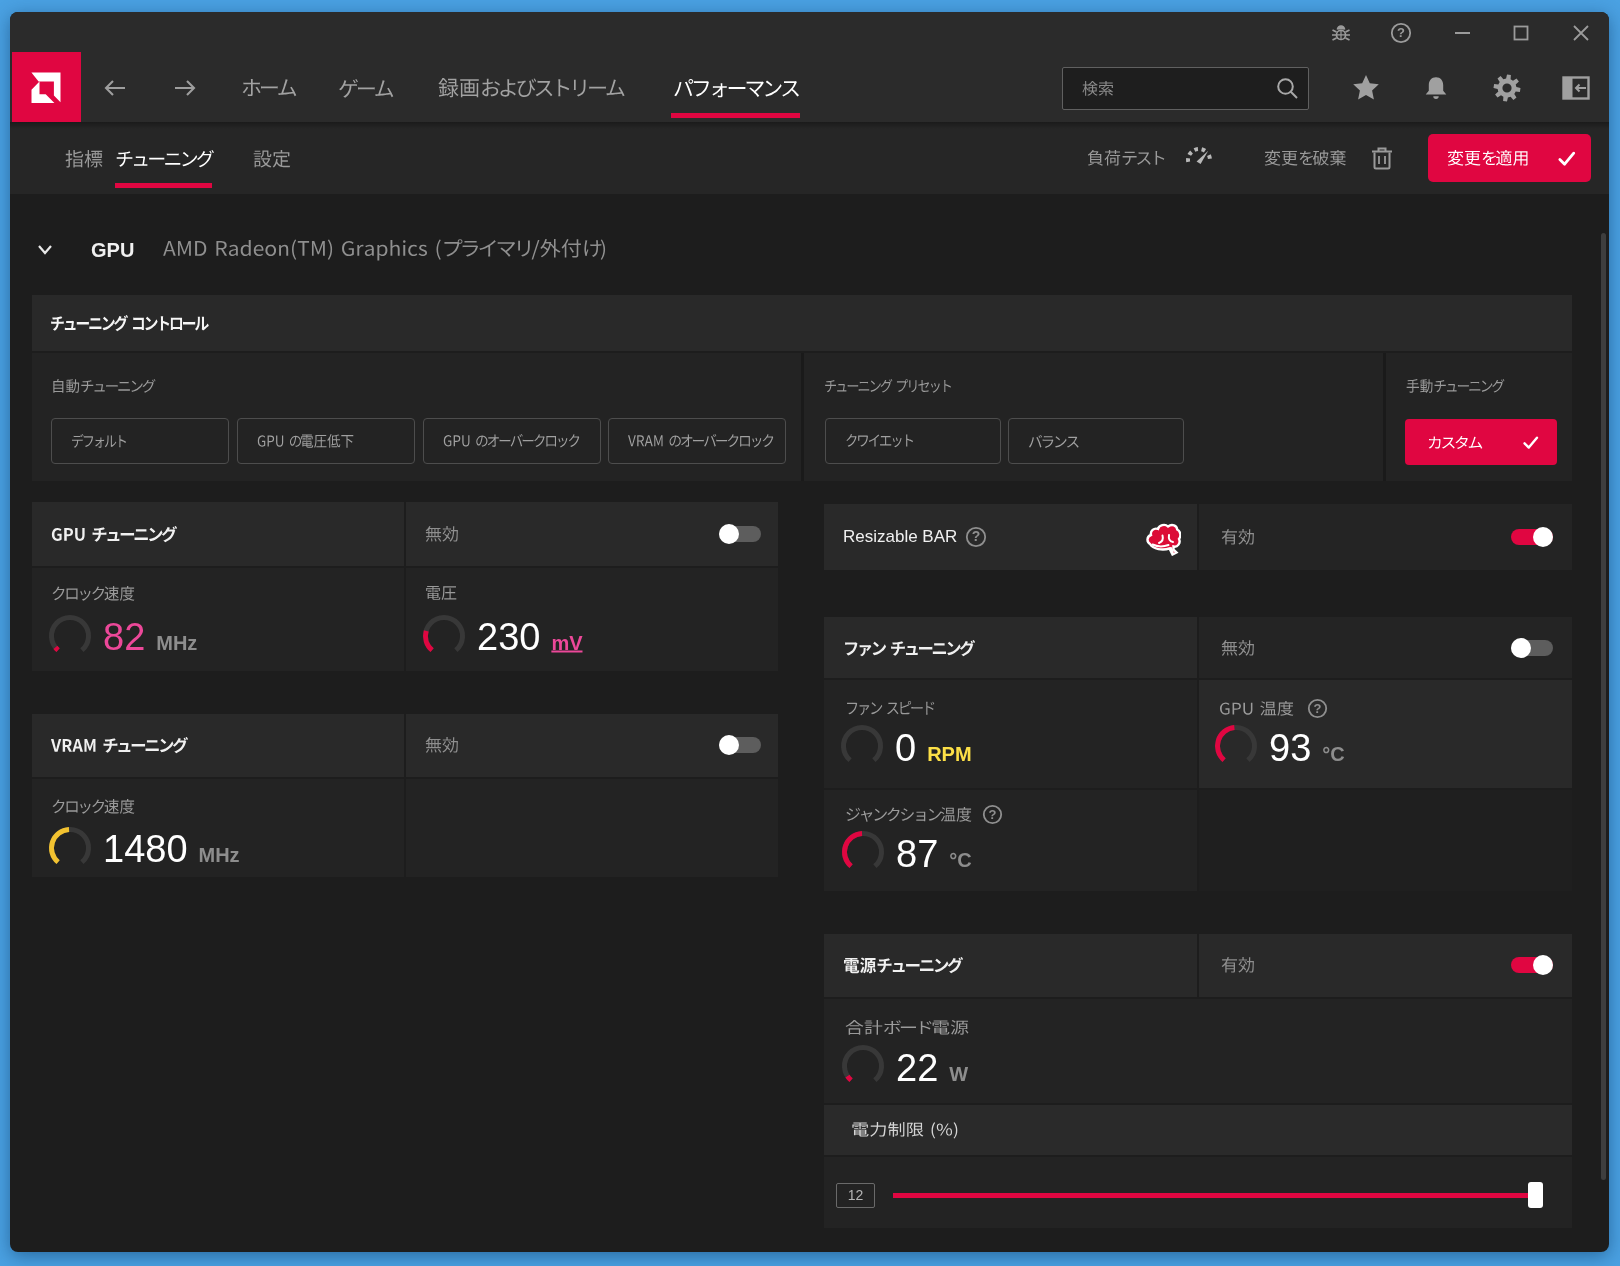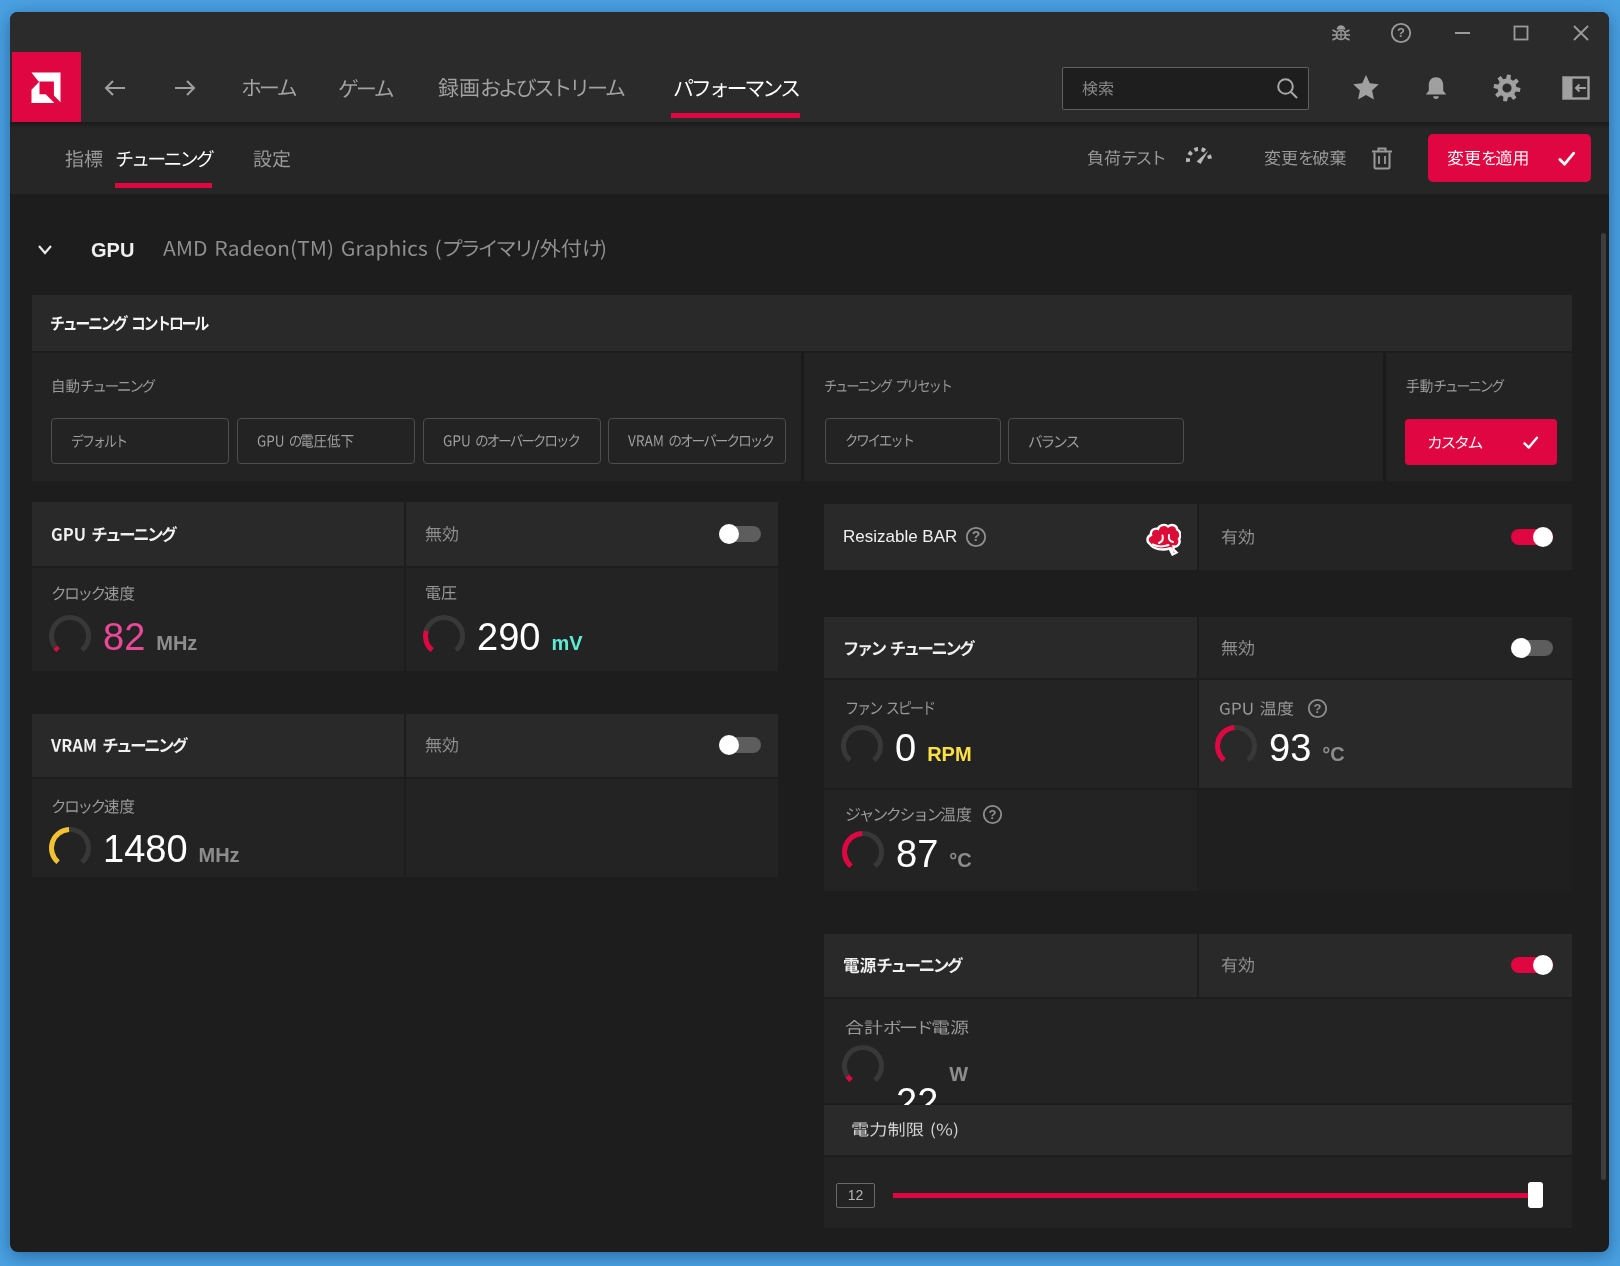--- a/index.html
+++ b/index.html
@@ -187,22 +187,22 @@
     </svg>
 <div style="position:absolute;left:93px;top:625px;transform:translateY(-50%);font:400 38px 'Liberation Sans', sans-serif;color:#ec4899;white-space:nowrap;letter-spacing:normal;">82</div>
 <div style="position:absolute;left:146.256px;top:631px;transform:translateY(-50%);font:700 20px 'Liberation Sans', sans-serif;color:#8d8d8d;white-space:nowrap;letter-spacing:normal;">MHz</div>
 <svg style="position:absolute;left:415.0px;top:574.0px;overflow:visible" width="34" height="14.0">
       <path transform="scale(1.0000,1) translate(0,12.76)" d="M3.2 -3.8H12.8V-3.0H3.2ZM3.2 -5.7H13.5V-1.0H3.2V-1.8H12.3V-4.9H3.2ZM7.3 -5.3H8.5V-0.5Q8.5 -0.1 8.7 0.1Q8.9 0.2 9.7 0.2Q9.8 0.2 10.2 0.2Q10.5 0.2 11.0 0.2Q11.4 0.2 11.9 0.2Q12.3 0.2 12.7 0.2Q13.1 0.2 13.3 0.2Q13.7 0.2 13.9 0.0Q14.1 -0.1 14.2 -0.5Q14.3 -0.9 14.4 -1.7Q14.5 -1.6 14.8 -1.5Q15.1 -1.4 15.4 -1.3Q15.3 -0.3 15.1 0.2Q14.9 0.7 14.5 0.9Q14.1 1.1 13.3 1.1Q13.2 1.1 12.8 1.1Q12.5 1.1 12.0 1.1Q11.5 1.1 11.0 1.1Q10.5 1.1 10.1 1.1Q9.7 1.1 9.6 1.1Q8.7 1.1 8.2 1.0Q7.7 0.9 7.5 0.5Q7.3 0.2 7.3 -0.5ZM2.6 -5.7H3.8V-0.1H2.6ZM2.1 -12.8H13.8V-11.8H2.1ZM3.1 -9.1H6.5V-8.3H3.1ZM2.8 -7.5H6.5V-6.7H2.8ZM9.4 -7.5H13.2V-6.7H9.4ZM9.4 -9.1H12.8V-8.3H9.4ZM7.4 -12.4H8.5V-6.3H7.4ZM1.2 -10.8H14.8V-7.7H13.7V-10.0H2.3V-7.7H1.2Z M18.9 -12.4H31.0V-11.2H18.9ZM20.2 -6.8H30.2V-5.6H20.2ZM19.2 -0.4H31.3V0.7H19.2ZM18.2 -12.4H19.4V-7.7Q19.4 -6.8 19.3 -5.6Q19.3 -4.4 19.1 -3.2Q18.9 -2.0 18.5 -0.9Q18.2 0.3 17.6 1.3Q17.5 1.1 17.3 1.0Q17.1 0.9 16.9 0.8Q16.7 0.7 16.6 0.6Q17.1 -0.3 17.4 -1.4Q17.8 -2.4 17.9 -3.5Q18.1 -4.7 18.1 -5.7Q18.2 -6.8 18.2 -7.7ZM24.5 -10.4H25.7V0.2H24.5Z" fill="#9a9a9a"></path>
     </svg>
 <svg style="position:absolute;left:406px;top:596px;overflow:visible" width="56" height="56">
       <path d="M 16.11 42.17 A 18.5 18.5 0 1 1 39.89 42.17" stroke="#383838" stroke-width="5" fill="none"></path>
       <path d="M 16.11 42.17 A 18.5 18.5 0 0 1 10.22 22.90" stroke="#e00641" stroke-width="5" fill="none"></path>
     </svg>
-<div style="position:absolute;left:467px;top:625px;transform:translateY(-50%);font:400 38px 'Liberation Sans', sans-serif;color:#ffffff;white-space:nowrap;letter-spacing:normal;">290</div>
-<div style="position:absolute;left:541.384px;top:631px;transform:translateY(-50%);font:700 20px 'Liberation Sans', sans-serif;color:#5eead4;white-space:nowrap;letter-spacing:normal;">mV</div>
+<div style="position:absolute;left:467px;top:625px;transform:translateY(-50%);font:400 38px 'Liberation Sans', sans-serif;color:#ffffff;white-space:nowrap;letter-spacing:normal;">230</div>
+<div style="position:absolute;left:541.384px;top:631px;transform:translateY(-50%);font:700 20px 'Liberation Sans', sans-serif;color:#ec4899;white-space:nowrap;letter-spacing:normal;text-decoration:underline;">mV</div>
 <div style="position:absolute;left:22px;top:702px;width:372px;height:63px;background:#292929;"></div>
 <div style="position:absolute;left:396px;top:702px;width:372px;height:63px;background:#292929;"></div>
 <div style="position:absolute;left:22px;top:767px;width:372px;height:98px;background:#232323;"></div>
 <div style="position:absolute;left:396px;top:767px;width:372px;height:98px;background:#232323;"></div>
 <svg style="position:absolute;left:41.0px;top:724.9px;overflow:visible" width="139" height="16.2">
       <path transform="scale(0.9667,1) translate(0,14.69)" d="M3.8 0.0 -0.1 -12.6H2.6L4.2 -6.5Q4.5 -5.4 4.7 -4.4Q5.0 -3.5 5.3 -2.4H5.4Q5.7 -3.5 5.9 -4.4Q6.1 -5.4 6.4 -6.5L8.1 -12.6H10.6L6.8 0.0Z M12.1 0.0V-12.6H16.4Q17.8 -12.6 18.8 -12.2Q19.9 -11.9 20.5 -11.1Q21.2 -10.2 21.2 -8.8Q21.2 -7.4 20.5 -6.5Q19.9 -5.6 18.8 -5.2Q17.8 -4.8 16.4 -4.8H14.6V0.0ZM14.6 -6.7H16.2Q17.4 -6.7 18.1 -7.3Q18.7 -7.8 18.7 -8.8Q18.7 -9.8 18.1 -10.2Q17.4 -10.6 16.2 -10.6H14.6ZM18.9 0.0 16.0 -5.4 17.7 -7.0 21.7 0.0Z M22.1 0.0 26.1 -12.6H29.0L33.1 0.0H30.4L28.6 -6.6Q28.4 -7.5 28.1 -8.6Q27.8 -9.7 27.5 -10.7H27.5Q27.2 -9.7 27.0 -8.6Q26.7 -7.5 26.4 -6.6L24.6 0.0ZM24.6 -3.2V-5.2H30.5V-3.2Z M34.6 0.0V-12.6H37.3L39.5 -6.7Q39.7 -6.1 39.9 -5.5Q40.1 -4.9 40.3 -4.3H40.3Q40.5 -4.9 40.7 -5.5Q40.9 -6.1 41.1 -6.7L43.2 -12.6H46.0V0.0H43.7V-5.3Q43.7 -5.9 43.7 -6.6Q43.8 -7.3 43.9 -8.1Q43.9 -8.8 44.0 -9.4H43.9L42.9 -6.4L41.0 -1.1H39.5L37.6 -6.4L36.6 -9.4H36.5Q36.6 -8.8 36.6 -8.1Q36.7 -7.3 36.8 -6.6Q36.8 -5.9 36.8 -5.3V0.0Z M55.6 -12.2Q56.2 -12.2 57.2 -12.2Q58.2 -12.2 59.3 -12.3Q60.4 -12.3 61.4 -12.5Q62.0 -12.6 62.6 -12.7Q63.2 -12.8 63.8 -12.9Q64.4 -13.1 64.8 -13.2Q65.3 -13.4 65.6 -13.5L67.0 -11.6Q66.6 -11.5 66.3 -11.4Q65.9 -11.4 65.7 -11.3Q65.2 -11.2 64.6 -11.0Q64.0 -10.9 63.3 -10.8Q62.7 -10.7 62.0 -10.6Q61.1 -10.5 60.0 -10.4Q58.9 -10.3 57.8 -10.3Q56.8 -10.3 56.1 -10.2ZM56.3 -0.5Q57.8 -1.2 58.7 -2.2Q59.7 -3.1 60.2 -4.4Q60.6 -5.7 60.6 -7.3Q60.6 -7.3 60.6 -7.7Q60.6 -8.1 60.6 -8.8Q60.6 -9.6 60.6 -10.8L62.9 -11.1Q62.9 -10.6 62.9 -10.1Q62.9 -9.6 62.9 -9.1Q62.9 -8.6 62.9 -8.2Q62.9 -7.8 62.9 -7.6Q62.9 -7.3 62.9 -7.3Q62.9 -5.6 62.4 -4.1Q62.0 -2.6 61.1 -1.3Q60.1 -0.0 58.5 1.0ZM54.3 -8.1Q54.6 -8.1 55.0 -8.1Q55.4 -8.0 55.9 -8.0Q56.1 -8.0 56.7 -8.0Q57.4 -8.0 58.4 -8.0Q59.3 -8.0 60.4 -8.0Q61.5 -8.0 62.6 -8.0Q63.7 -8.0 64.6 -8.0Q65.6 -8.0 66.2 -8.0Q66.9 -8.0 67.2 -8.0Q67.3 -8.0 67.6 -8.1Q67.9 -8.1 68.2 -8.1Q68.5 -8.1 68.7 -8.1V-5.9Q68.4 -6.0 68.0 -6.0Q67.6 -6.0 67.2 -6.0Q67.0 -6.0 66.3 -6.0Q65.6 -6.0 64.7 -6.0Q63.7 -6.0 62.6 -6.0Q61.5 -6.0 60.4 -6.0Q59.3 -6.0 58.4 -6.0Q57.4 -6.0 56.7 -6.0Q56.1 -6.0 55.9 -6.0Q55.5 -6.0 55.0 -6.0Q54.6 -6.0 54.3 -5.9Z M80.3 -8.1Q80.2 -7.9 80.2 -7.7Q80.2 -7.5 80.1 -7.4Q80.1 -7.0 80.0 -6.4Q79.9 -5.8 79.8 -5.0Q79.7 -4.3 79.6 -3.5Q79.4 -2.7 79.3 -2.1Q79.3 -1.5 79.2 -1.1H76.9Q76.9 -1.5 77.0 -2.0Q77.1 -2.6 77.2 -3.2Q77.3 -3.9 77.4 -4.5Q77.5 -5.2 77.6 -5.8Q77.6 -6.3 77.7 -6.7Q77.4 -6.7 76.9 -6.7Q76.4 -6.7 75.8 -6.7Q75.2 -6.7 74.7 -6.7Q74.1 -6.7 73.6 -6.7Q73.2 -6.7 73.1 -6.7Q72.7 -6.7 72.2 -6.6Q71.7 -6.6 71.4 -6.6V-8.8Q71.6 -8.8 71.9 -8.8Q72.2 -8.7 72.5 -8.7Q72.8 -8.7 73.0 -8.7Q73.3 -8.7 73.7 -8.7Q74.2 -8.7 74.7 -8.7Q75.2 -8.7 75.8 -8.7Q76.3 -8.7 76.7 -8.7Q77.2 -8.7 77.4 -8.7Q77.6 -8.7 77.8 -8.7Q78.1 -8.8 78.3 -8.8Q78.6 -8.8 78.7 -8.9ZM69.8 -1.9Q70.1 -1.9 70.6 -1.9Q71.0 -1.8 71.5 -1.8Q71.7 -1.8 72.4 -1.8Q73.1 -1.8 74.1 -1.8Q75.0 -1.8 76.0 -1.8Q77.0 -1.8 78.0 -1.8Q78.9 -1.8 79.5 -1.8Q80.2 -1.8 80.4 -1.8Q80.7 -1.8 81.2 -1.9Q81.7 -1.9 82.1 -1.9V0.3Q81.9 0.3 81.6 0.2Q81.3 0.2 81.0 0.2Q80.7 0.2 80.4 0.2Q80.2 0.2 79.5 0.2Q78.9 0.2 77.9 0.2Q77.0 0.2 76.0 0.2Q74.9 0.2 74.0 0.2Q73.0 0.2 72.4 0.2Q71.7 0.2 71.5 0.2Q71.0 0.2 70.7 0.2Q70.3 0.2 69.8 0.3Z M83.4 -7.9Q83.7 -7.9 84.2 -7.8Q84.7 -7.8 85.2 -7.8Q85.7 -7.8 86.1 -7.8Q86.6 -7.8 87.2 -7.8Q87.8 -7.8 88.6 -7.8Q89.3 -7.8 90.1 -7.8Q90.9 -7.8 91.7 -7.8Q92.5 -7.8 93.2 -7.8Q93.9 -7.8 94.4 -7.8Q95.0 -7.8 95.3 -7.8Q95.9 -7.8 96.4 -7.8Q96.9 -7.9 97.3 -7.9V-5.2Q97.0 -5.2 96.4 -5.3Q95.8 -5.3 95.3 -5.3Q95.0 -5.3 94.4 -5.3Q93.8 -5.3 93.1 -5.3Q92.5 -5.3 91.7 -5.3Q90.9 -5.3 90.1 -5.3Q89.3 -5.3 88.6 -5.3Q87.8 -5.3 87.2 -5.3Q86.6 -5.3 86.1 -5.3Q85.4 -5.3 84.7 -5.3Q83.9 -5.2 83.4 -5.2Z M99.2 -11.5Q99.7 -11.5 100.2 -11.5Q100.8 -11.4 101.2 -11.4Q101.5 -11.4 102.1 -11.4Q102.7 -11.4 103.4 -11.4Q104.2 -11.4 104.9 -11.4Q105.6 -11.4 106.3 -11.4Q107.0 -11.4 107.5 -11.4Q108.0 -11.4 108.2 -11.4Q108.7 -11.4 109.2 -11.5Q109.7 -11.5 110.1 -11.5V-9.1Q109.7 -9.1 109.2 -9.1Q108.7 -9.1 108.2 -9.1Q108.0 -9.1 107.5 -9.1Q106.9 -9.1 106.2 -9.1Q105.5 -9.1 104.7 -9.1Q104.0 -9.1 103.2 -9.1Q102.5 -9.1 102.0 -9.1Q101.4 -9.1 101.2 -9.1Q100.7 -9.1 100.2 -9.1Q99.6 -9.1 99.2 -9.1ZM97.8 -3.2Q98.3 -3.2 98.8 -3.2Q99.4 -3.1 99.9 -3.1Q100.1 -3.1 100.7 -3.1Q101.3 -3.1 102.1 -3.1Q102.9 -3.1 103.9 -3.1Q104.8 -3.1 105.7 -3.1Q106.6 -3.1 107.4 -3.1Q108.3 -3.1 108.8 -3.1Q109.4 -3.1 109.7 -3.1Q110.1 -3.1 110.6 -3.2Q111.1 -3.2 111.5 -3.2V-0.6Q111.1 -0.7 110.5 -0.7Q110.0 -0.7 109.7 -0.7Q109.4 -0.7 108.8 -0.7Q108.3 -0.7 107.4 -0.7Q106.6 -0.7 105.7 -0.7Q104.8 -0.7 103.9 -0.7Q102.9 -0.7 102.1 -0.7Q101.3 -0.7 100.7 -0.7Q100.1 -0.7 99.9 -0.7Q99.4 -0.7 98.8 -0.7Q98.2 -0.7 97.8 -0.6Z M114.9 -12.9Q115.3 -12.6 115.9 -12.2Q116.5 -11.7 117.1 -11.2Q117.8 -10.7 118.3 -10.2Q118.9 -9.7 119.2 -9.3L117.5 -7.6Q117.2 -7.9 116.7 -8.4Q116.1 -8.9 115.5 -9.4Q114.9 -10.0 114.3 -10.4Q113.7 -10.9 113.3 -11.2ZM112.7 -1.6Q114.1 -1.8 115.2 -2.1Q116.4 -2.5 117.4 -2.9Q118.4 -3.3 119.2 -3.8Q120.7 -4.7 121.9 -5.8Q123.1 -6.9 124.0 -8.1Q124.9 -9.3 125.4 -10.4L126.7 -8.0Q126.1 -6.9 125.2 -5.8Q124.2 -4.6 123.0 -3.6Q121.8 -2.6 120.5 -1.7Q119.6 -1.2 118.6 -0.8Q117.6 -0.3 116.5 0.1Q115.4 0.4 114.2 0.6Z M138.4 -13.9Q138.7 -13.6 138.9 -13.2Q139.2 -12.8 139.4 -12.3Q139.6 -11.9 139.8 -11.6L138.4 -11.0Q138.2 -11.5 137.8 -12.2Q137.4 -12.9 137.1 -13.4ZM140.5 -14.7Q140.7 -14.4 140.9 -13.9Q141.2 -13.5 141.4 -13.1Q141.7 -12.7 141.8 -12.4L140.5 -11.8Q140.2 -12.3 139.8 -13.0Q139.5 -13.7 139.1 -14.1ZM140.0 -10.2Q139.8 -9.9 139.7 -9.6Q139.5 -9.3 139.4 -9.0Q139.2 -8.2 138.8 -7.3Q138.4 -6.3 137.8 -5.3Q137.2 -4.2 136.4 -3.3Q135.2 -1.8 133.6 -0.6Q132.0 0.6 129.6 1.5L127.6 -0.3Q129.3 -0.8 130.6 -1.5Q131.8 -2.1 132.8 -2.9Q133.7 -3.7 134.4 -4.5Q135.0 -5.2 135.5 -6.0Q136.0 -6.8 136.4 -7.7Q136.7 -8.5 136.8 -9.1H131.1L131.9 -11.1Q132.1 -11.1 132.6 -11.1Q133.1 -11.1 133.8 -11.1Q134.4 -11.1 135.0 -11.1Q135.7 -11.1 136.1 -11.1Q136.6 -11.1 136.8 -11.1Q137.2 -11.1 137.6 -11.1Q138.0 -11.2 138.2 -11.3ZM134.4 -12.9Q134.1 -12.4 133.8 -11.9Q133.5 -11.4 133.4 -11.1Q132.8 -10.1 132.0 -9.0Q131.1 -7.9 130.1 -6.9Q129.0 -5.9 127.8 -5.0L125.9 -6.4Q127.0 -7.1 127.8 -7.8Q128.7 -8.6 129.3 -9.3Q130.0 -10.0 130.4 -10.7Q130.9 -11.4 131.2 -11.9Q131.4 -12.2 131.6 -12.7Q131.8 -13.3 131.9 -13.7Z" fill="#f0f0f0"></path>
     </svg>
 <svg style="position:absolute;left:415.0px;top:725.1px;overflow:visible" width="36" height="15.7">
       <path transform="scale(1.0000,1) translate(0,14.29)" d="M4.3 -14.3 5.6 -13.9Q5.1 -13.0 4.5 -12.1Q3.9 -11.2 3.2 -10.4Q2.5 -9.6 1.8 -9.0Q1.6 -9.1 1.5 -9.3Q1.3 -9.4 1.1 -9.6Q0.9 -9.7 0.7 -9.8Q1.8 -10.6 2.8 -11.8Q3.7 -13.0 4.3 -14.3ZM3.8 -12.3H15.5V-11.2H3.3ZM0.9 -8.3H16.1V-7.1H0.9ZM1.2 -4.2H15.9V-3.1H1.2ZM6.3 -11.9H7.4V-3.7H6.3ZM3.3 -11.9H4.4V-3.6H3.3ZM9.4 -11.9H10.5V-3.6H9.4ZM12.5 -11.9H13.7V-3.6H12.5ZM5.9 -1.9 7.0 -2.0Q7.2 -1.3 7.3 -0.4Q7.5 0.4 7.5 1.0L6.2 1.2Q6.2 0.8 6.2 0.3Q6.1 -0.3 6.1 -0.8Q6.0 -1.4 5.9 -1.9ZM9.3 -1.9 10.5 -2.1Q10.8 -1.6 11.0 -1.1Q11.2 -0.5 11.4 0.0Q11.5 0.5 11.6 1.0L10.4 1.2Q10.2 0.6 10.0 -0.3Q9.7 -1.2 9.3 -1.9ZM12.8 -2.0 14.0 -2.4Q14.4 -1.9 14.9 -1.3Q15.3 -0.7 15.7 -0.1Q16.1 0.5 16.3 0.9L15.0 1.4Q14.8 0.9 14.5 0.3Q14.1 -0.3 13.7 -0.9Q13.2 -1.5 12.8 -2.0ZM2.9 -2.4 4.1 -2.1Q3.8 -1.1 3.2 -0.2Q2.7 0.8 2.0 1.4L0.8 0.9Q1.5 0.3 2.0 -0.6Q2.6 -1.4 2.9 -2.4Z M17.8 -11.9H26.1V-10.8H17.8ZM21.4 -14.2H22.7V-11.5H21.4ZM19.8 -10.2 21.0 -9.9Q20.6 -8.8 19.9 -7.7Q19.2 -6.7 18.5 -5.9Q18.4 -6.0 18.2 -6.2Q18.0 -6.3 17.8 -6.5Q17.6 -6.6 17.5 -6.7Q18.2 -7.4 18.8 -8.3Q19.4 -9.2 19.8 -10.2ZM23.1 -7.3 24.4 -7.0Q23.5 -4.2 22.0 -2.1Q20.5 -0.0 18.4 1.3Q18.3 1.2 18.1 1.0Q18.0 0.8 17.8 0.6Q17.6 0.4 17.5 0.3Q19.6 -0.8 21.0 -2.8Q22.4 -4.7 23.1 -7.3ZM23.1 -9.8 24.1 -10.3Q24.5 -9.8 24.9 -9.2Q25.3 -8.6 25.7 -8.1Q26.0 -7.5 26.2 -7.1L25.1 -6.5Q24.9 -6.9 24.6 -7.5Q24.3 -8.1 23.9 -8.7Q23.5 -9.3 23.1 -9.8ZM19.3 -5.7 20.0 -6.6Q21.0 -5.9 22.0 -5.0Q23.0 -4.2 23.8 -3.3Q24.7 -2.5 25.2 -1.8L24.4 -0.8Q23.9 -1.5 23.0 -2.3Q22.2 -3.2 21.2 -4.1Q20.2 -5.0 19.3 -5.7ZM25.9 -10.4H32.2V-9.1H25.9ZM31.7 -10.4H32.9Q32.9 -10.4 32.9 -10.2Q32.9 -10.1 32.9 -10.0Q32.9 -9.8 32.9 -9.7Q32.8 -7.0 32.7 -5.2Q32.7 -3.3 32.6 -2.1Q32.5 -1.0 32.4 -0.3Q32.2 0.3 32.0 0.6Q31.8 0.9 31.5 1.1Q31.2 1.2 30.8 1.2Q30.5 1.3 29.9 1.3Q29.3 1.3 28.7 1.2Q28.6 1.0 28.5 0.6Q28.5 0.3 28.3 0.0Q29.0 0.1 29.5 0.1Q30.1 0.1 30.3 0.1Q30.5 0.1 30.7 0.1Q30.8 0.0 30.9 -0.2Q31.1 -0.4 31.2 -1.0Q31.3 -1.6 31.4 -2.7Q31.5 -3.9 31.6 -5.7Q31.6 -7.5 31.7 -10.1ZM28.0 -14.1H29.3Q29.2 -12.2 29.2 -10.3Q29.2 -8.5 29.0 -6.8Q28.8 -5.1 28.4 -3.6Q28.0 -2.0 27.3 -0.8Q26.6 0.5 25.5 1.4Q25.3 1.2 25.0 0.9Q24.7 0.7 24.5 0.5Q25.6 -0.3 26.2 -1.5Q26.9 -2.7 27.3 -4.1Q27.7 -5.6 27.8 -7.2Q28.0 -8.8 28.0 -10.5Q28.0 -12.3 28.0 -14.1Z" fill="#8f8f8f"></path>
     </svg>
@@ -292,21 +292,21 @@
 <div style="position:absolute;left:1501.0px;top:945.0px;width:42px;height:16px;background:#e00641;border-radius:8px;"></div>
 <div style="position:absolute;left:1523.0px;top:943px;width:20px;height:20px;border-radius:50%;background:#fff;"></div>
 <div style="position:absolute;left:814px;top:987px;width:748px;height:104px;background:#232323;"></div>
 <svg style="position:absolute;left:835.0px;top:1007.7px;overflow:visible" width="126" height="14.7">
       <path transform="scale(1.1832,1) translate(0,13.40)" d="M4.0 -8.2H12.1V-7.1H4.0ZM3.7 -0.4H12.3V0.6H3.7ZM3.1 -5.1H12.9V1.3H11.7V-4.0H4.3V1.3H3.1ZM8.0 -12.2Q7.3 -11.3 6.3 -10.2Q5.2 -9.2 3.9 -8.2Q2.7 -7.3 1.3 -6.5Q1.2 -6.6 1.1 -6.8Q1.0 -7.0 0.8 -7.2Q0.7 -7.3 0.5 -7.5Q1.9 -8.2 3.3 -9.2Q4.6 -10.2 5.6 -11.3Q6.7 -12.4 7.3 -13.4H8.5Q9.2 -12.5 10.0 -11.7Q10.8 -10.8 11.7 -10.1Q12.7 -9.3 13.7 -8.7Q14.6 -8.1 15.6 -7.7Q15.4 -7.4 15.2 -7.1Q15.0 -6.9 14.8 -6.6Q13.8 -7.1 12.9 -7.7Q11.9 -8.4 11.0 -9.1Q10.1 -9.9 9.3 -10.7Q8.5 -11.5 8.0 -12.2Z M23.0 -8.0H31.5V-6.8H23.0ZM26.7 -13.4H27.9V1.3H26.7ZM17.4 -8.6H22.4V-7.6H17.4ZM17.5 -12.9H22.4V-11.9H17.5ZM17.4 -6.5H22.4V-5.5H17.4ZM16.6 -10.8H23.0V-9.8H16.6ZM17.9 -4.3H22.3V0.4H17.9V-0.6H21.2V-3.3H17.9ZM17.4 -4.3H18.4V1.1H17.4Z M44.0 -12.6Q44.3 -12.2 44.7 -11.6Q45.1 -11.0 45.3 -10.5L44.4 -10.1Q44.2 -10.6 43.9 -11.2Q43.5 -11.8 43.2 -12.3ZM45.9 -13.1Q46.1 -12.8 46.4 -12.4Q46.6 -12.0 46.9 -11.7Q47.1 -11.3 47.2 -11.0L46.4 -10.6Q46.1 -11.1 45.8 -11.7Q45.4 -12.3 45.1 -12.7ZM40.7 -12.3Q40.7 -12.2 40.6 -12.0Q40.6 -11.8 40.6 -11.6Q40.6 -11.4 40.6 -11.2Q40.6 -10.8 40.6 -10.2Q40.6 -9.7 40.6 -9.1Q40.6 -8.6 40.6 -8.2Q40.6 -7.9 40.6 -7.3Q40.6 -6.7 40.6 -5.9Q40.6 -5.2 40.6 -4.3Q40.6 -3.5 40.6 -2.8Q40.6 -2.0 40.6 -1.5Q40.6 -0.9 40.6 -0.6Q40.6 0.0 40.3 0.4Q39.9 0.7 39.2 0.7Q38.9 0.7 38.5 0.7Q38.0 0.7 37.6 0.6Q37.3 0.6 36.9 0.6L36.8 -0.7Q37.3 -0.6 37.8 -0.6Q38.3 -0.5 38.7 -0.5Q39.0 -0.5 39.1 -0.7Q39.3 -0.8 39.3 -1.1Q39.3 -1.3 39.3 -1.9Q39.3 -2.4 39.3 -3.2Q39.3 -3.9 39.3 -4.7Q39.3 -5.5 39.3 -6.2Q39.3 -7.0 39.3 -7.5Q39.3 -8.0 39.3 -8.2Q39.3 -8.5 39.3 -9.0Q39.3 -9.6 39.3 -10.2Q39.3 -10.8 39.3 -11.2Q39.3 -11.5 39.2 -11.8Q39.2 -12.2 39.2 -12.3ZM33.5 -9.6Q33.8 -9.6 34.1 -9.6Q34.5 -9.5 34.8 -9.5Q35.0 -9.5 35.6 -9.5Q36.2 -9.5 37.0 -9.5Q37.9 -9.5 38.8 -9.5Q39.8 -9.5 40.8 -9.5Q41.7 -9.5 42.6 -9.5Q43.4 -9.5 44.0 -9.5Q44.6 -9.5 44.8 -9.5Q45.1 -9.5 45.4 -9.6Q45.8 -9.6 46.1 -9.6V-8.3Q45.8 -8.3 45.5 -8.3Q45.1 -8.3 44.8 -8.3Q44.6 -8.3 44.0 -8.3Q43.4 -8.3 42.6 -8.3Q41.8 -8.3 40.8 -8.3Q39.8 -8.3 38.9 -8.3Q37.9 -8.3 37.1 -8.3Q36.2 -8.3 35.6 -8.3Q35.1 -8.3 34.8 -8.3Q34.5 -8.3 34.1 -8.3Q33.8 -8.3 33.5 -8.3ZM37.2 -5.9Q36.9 -5.4 36.5 -4.7Q36.1 -4.1 35.7 -3.5Q35.3 -2.9 34.8 -2.4Q34.4 -1.9 34.1 -1.5L33.0 -2.2Q33.4 -2.6 33.8 -3.1Q34.2 -3.6 34.7 -4.2Q35.1 -4.8 35.4 -5.4Q35.8 -5.9 36.0 -6.4ZM43.8 -6.4Q44.2 -6.0 44.5 -5.5Q44.9 -5.0 45.3 -4.4Q45.7 -3.8 46.0 -3.2Q46.4 -2.7 46.6 -2.2L45.4 -1.6Q45.2 -2.0 44.9 -2.6Q44.5 -3.2 44.2 -3.8Q43.8 -4.4 43.4 -4.9Q43.1 -5.4 42.7 -5.8Z M47.2 -6.9Q47.5 -6.9 47.8 -6.9Q48.2 -6.9 48.6 -6.9Q49.0 -6.8 49.5 -6.8Q49.7 -6.8 50.3 -6.8Q50.8 -6.8 51.5 -6.8Q52.2 -6.8 53.0 -6.8Q53.8 -6.8 54.7 -6.8Q55.5 -6.8 56.2 -6.8Q56.9 -6.8 57.4 -6.8Q58.0 -6.8 58.2 -6.8Q58.8 -6.8 59.3 -6.9Q59.7 -6.9 60.0 -6.9V-5.4Q59.7 -5.4 59.2 -5.4Q58.8 -5.4 58.2 -5.4Q58.0 -5.4 57.4 -5.4Q56.9 -5.4 56.2 -5.4Q55.5 -5.4 54.7 -5.4Q53.8 -5.4 53.0 -5.4Q52.2 -5.4 51.5 -5.4Q50.8 -5.4 50.3 -5.4Q49.7 -5.4 49.5 -5.4Q48.8 -5.4 48.2 -5.4Q47.6 -5.4 47.2 -5.4Z M69.7 -11.5Q69.9 -11.2 70.2 -10.8Q70.4 -10.4 70.7 -9.9Q71.0 -9.5 71.2 -9.1L70.2 -8.7Q70.0 -9.1 69.8 -9.5Q69.6 -10.0 69.3 -10.4Q69.1 -10.8 68.8 -11.1ZM71.6 -12.3Q71.8 -12.0 72.1 -11.6Q72.4 -11.2 72.7 -10.8Q72.9 -10.3 73.1 -9.9L72.2 -9.5Q72.0 -9.9 71.8 -10.3Q71.5 -10.8 71.3 -11.2Q71.0 -11.6 70.8 -11.9ZM64.1 -1.2Q64.1 -1.4 64.1 -2.1Q64.1 -2.8 64.1 -3.7Q64.1 -4.6 64.1 -5.7Q64.1 -6.7 64.1 -7.7Q64.1 -8.7 64.1 -9.4Q64.1 -10.2 64.1 -10.5Q64.1 -10.8 64.1 -11.3Q64.0 -11.8 64.0 -12.2H65.5Q65.5 -11.8 65.5 -11.3Q65.4 -10.9 65.4 -10.5Q65.4 -9.9 65.4 -9.0Q65.4 -8.1 65.4 -7.2Q65.4 -6.2 65.4 -5.2Q65.4 -4.2 65.4 -3.4Q65.4 -2.6 65.4 -2.0Q65.4 -1.4 65.4 -1.2Q65.4 -1.0 65.4 -0.6Q65.4 -0.3 65.5 0.1Q65.5 0.4 65.5 0.7H64.0Q64.0 0.3 64.1 -0.2Q64.1 -0.8 64.1 -1.2ZM65.1 -8.0Q65.9 -7.7 66.9 -7.4Q67.8 -7.1 68.8 -6.7Q69.8 -6.3 70.7 -6.0Q71.6 -5.6 72.2 -5.3L71.7 -3.9Q71.0 -4.3 70.2 -4.7Q69.3 -5.0 68.4 -5.4Q67.5 -5.8 66.6 -6.1Q65.8 -6.4 65.1 -6.6Z M76.0 -3.8H85.6V-3.0H76.0ZM76.0 -5.7H86.3V-1.0H76.0V-1.8H85.1V-4.9H76.0ZM80.1 -5.3H81.3V-0.5Q81.3 -0.1 81.5 0.1Q81.7 0.2 82.5 0.2Q82.6 0.2 83.0 0.2Q83.3 0.2 83.8 0.2Q84.2 0.2 84.7 0.2Q85.1 0.2 85.5 0.2Q85.9 0.2 86.1 0.2Q86.5 0.2 86.7 0.0Q86.9 -0.1 87.0 -0.5Q87.1 -0.9 87.2 -1.7Q87.3 -1.6 87.6 -1.5Q87.9 -1.4 88.2 -1.3Q88.1 -0.3 87.9 0.2Q87.7 0.7 87.3 0.9Q86.9 1.1 86.1 1.1Q86.0 1.1 85.6 1.1Q85.3 1.1 84.8 1.1Q84.3 1.1 83.8 1.1Q83.3 1.1 82.9 1.1Q82.5 1.1 82.4 1.1Q81.5 1.1 81.0 1.0Q80.5 0.9 80.3 0.5Q80.1 0.2 80.1 -0.5ZM75.4 -5.7H76.6V-0.1H75.4ZM74.9 -12.8H86.6V-11.8H74.9ZM75.9 -9.1H79.3V-8.3H75.9ZM75.6 -7.5H79.3V-6.7H75.6ZM82.2 -7.5H86.0V-6.7H82.2ZM82.2 -9.1H85.6V-8.3H82.2ZM80.2 -12.4H81.3V-6.3H80.2ZM74.0 -10.8H87.6V-7.7H86.5V-10.0H75.1V-7.7H74.0Z M94.6 -12.7H104.0V-11.6H94.6ZM94.2 -12.7H95.4V-8.3Q95.4 -7.2 95.3 -6.0Q95.2 -4.8 95.0 -3.5Q94.8 -2.2 94.4 -1.0Q93.9 0.2 93.2 1.2Q93.1 1.1 92.9 1.0Q92.7 0.9 92.6 0.8Q92.4 0.6 92.2 0.6Q92.9 -0.4 93.3 -1.5Q93.7 -2.6 93.9 -3.8Q94.1 -5.0 94.2 -6.1Q94.2 -7.3 94.2 -8.3ZM97.4 -6.6V-5.2H102.3V-6.6ZM97.4 -8.9V-7.5H102.3V-8.9ZM96.3 -9.8H103.4V-4.3H96.3ZM96.9 -3.4 98.0 -3.1Q97.6 -2.2 97.0 -1.2Q96.5 -0.3 95.9 0.4Q95.8 0.3 95.6 0.2Q95.4 0.0 95.2 -0.1Q95.1 -0.2 94.9 -0.3Q95.5 -0.9 96.0 -1.7Q96.6 -2.5 96.9 -3.4ZM101.4 -3.1 102.4 -3.5Q102.8 -3.0 103.2 -2.5Q103.6 -1.9 103.9 -1.3Q104.2 -0.8 104.3 -0.3L103.2 0.2Q103.1 -0.3 102.8 -0.8Q102.5 -1.4 102.1 -2.0Q101.8 -2.6 101.4 -3.1ZM99.3 -11.8 100.6 -11.5Q100.4 -10.9 100.2 -10.3Q100.0 -9.6 99.8 -9.2L98.8 -9.4Q98.9 -9.9 99.1 -10.6Q99.2 -11.3 99.3 -11.8ZM99.2 -4.6H100.3V0.0Q100.3 0.5 100.2 0.7Q100.1 1.0 99.8 1.1Q99.5 1.2 98.9 1.3Q98.4 1.3 97.6 1.3Q97.6 1.0 97.5 0.8Q97.4 0.5 97.3 0.2Q97.8 0.2 98.3 0.2Q98.8 0.2 98.9 0.2Q99.2 0.2 99.2 0.0ZM90.2 -12.4 90.9 -13.3Q91.4 -13.1 91.9 -12.8Q92.4 -12.5 92.8 -12.2Q93.3 -11.8 93.6 -11.6L92.8 -10.6Q92.6 -10.9 92.1 -11.2Q91.7 -11.5 91.2 -11.9Q90.7 -12.2 90.2 -12.4ZM89.4 -8.1 90.1 -9.0Q90.6 -8.8 91.1 -8.5Q91.6 -8.2 92.1 -7.9Q92.5 -7.6 92.8 -7.4L92.1 -6.4Q91.8 -6.7 91.4 -7.0Q90.9 -7.3 90.4 -7.6Q89.9 -7.9 89.4 -8.1ZM89.7 0.4Q90.1 -0.3 90.5 -1.1Q91.0 -2.0 91.4 -2.9Q91.8 -3.9 92.2 -4.8L93.1 -4.1Q92.8 -3.3 92.4 -2.4Q92.0 -1.5 91.6 -0.6Q91.2 0.3 90.8 1.1Z" fill="#9a9a9a"></path>
     </svg>
 <svg style="position:absolute;left:825px;top:1026px;overflow:visible" width="56" height="56">
       <path d="M 16.11 42.17 A 18.5 18.5 0 1 1 39.89 42.17" stroke="#383838" stroke-width="5" fill="none"></path>
       <path d="M 16.11 42.17 A 18.5 18.5 0 0 1 12.48 38.08" stroke="#e00641" stroke-width="5" fill="none"></path>
     </svg>
-<div style="position:absolute;left:886px;top:1056px;transform:translateY(-50%);font:400 38px 'Liberation Sans', sans-serif;color:#ffffff;white-space:nowrap;letter-spacing:normal;margin-top:34px;">22</div>
+<div style="position:absolute;left:886px;top:1056px;transform:translateY(-50%);font:400 38px 'Liberation Sans', sans-serif;color:#ffffff;white-space:nowrap;letter-spacing:normal;">22</div>
 <div style="position:absolute;left:939.256px;top:1062px;transform:translateY(-50%);font:700 20px 'Liberation Sans', sans-serif;color:#8d8d8d;white-space:nowrap;letter-spacing:normal;">W</div>
 <div style="position:absolute;left:814px;top:1093px;width:748px;height:50px;background:#2a2a2a;"></div>
 <svg style="position:absolute;left:841.0px;top:1109.7px;overflow:visible" width="110" height="16.6">
       <path transform="scale(1.1408,1) translate(0,13.41)" d="M3.2 -3.8H12.8V-3.0H3.2ZM3.2 -5.7H13.5V-1.0H3.2V-1.8H12.3V-4.9H3.2ZM7.3 -5.3H8.5V-0.5Q8.5 -0.1 8.7 0.1Q8.9 0.2 9.7 0.2Q9.8 0.2 10.2 0.2Q10.5 0.2 11.0 0.2Q11.4 0.2 11.9 0.2Q12.3 0.2 12.7 0.2Q13.1 0.2 13.3 0.2Q13.7 0.2 13.9 0.0Q14.1 -0.1 14.2 -0.5Q14.3 -0.9 14.4 -1.7Q14.5 -1.6 14.8 -1.5Q15.1 -1.4 15.4 -1.3Q15.3 -0.3 15.1 0.2Q14.9 0.7 14.5 0.9Q14.1 1.1 13.3 1.1Q13.2 1.1 12.8 1.1Q12.5 1.1 12.0 1.1Q11.5 1.1 11.0 1.1Q10.5 1.1 10.1 1.1Q9.7 1.1 9.6 1.1Q8.7 1.1 8.2 1.0Q7.7 0.9 7.5 0.5Q7.3 0.2 7.3 -0.5ZM2.6 -5.7H3.8V-0.1H2.6ZM2.1 -12.8H13.8V-11.8H2.1ZM3.1 -9.1H6.5V-8.3H3.1ZM2.8 -7.5H6.5V-6.7H2.8ZM9.4 -7.5H13.2V-6.7H9.4ZM9.4 -9.1H12.8V-8.3H9.4ZM7.4 -12.4H8.5V-6.3H7.4ZM1.2 -10.8H14.8V-7.7H13.7V-10.0H2.3V-7.7H1.2Z M17.3 -9.9H29.7V-8.7H17.3ZM29.3 -9.9H30.5Q30.5 -9.9 30.5 -9.8Q30.5 -9.7 30.5 -9.5Q30.5 -9.4 30.5 -9.3Q30.3 -6.8 30.2 -5.1Q30.1 -3.3 29.9 -2.2Q29.8 -1.1 29.6 -0.4Q29.4 0.2 29.1 0.5Q28.8 0.9 28.5 1.0Q28.2 1.1 27.7 1.1Q27.3 1.2 26.6 1.2Q25.9 1.2 25.1 1.1Q25.1 0.9 25.0 0.5Q24.9 0.1 24.7 -0.1Q25.5 -0.0 26.2 -0.0Q26.9 -0.0 27.2 -0.0Q27.5 -0.0 27.7 -0.1Q27.8 -0.1 28.0 -0.2Q28.2 -0.5 28.4 -1.1Q28.6 -1.7 28.7 -2.8Q28.9 -3.9 29.0 -5.6Q29.2 -7.3 29.3 -9.7ZM22.6 -13.4H23.8V-10.6Q23.8 -9.5 23.7 -8.3Q23.6 -7.1 23.3 -5.8Q23.0 -4.5 22.3 -3.3Q21.7 -2.0 20.6 -0.8Q19.5 0.3 17.8 1.3Q17.7 1.2 17.5 1.0Q17.4 0.8 17.2 0.7Q17.0 0.5 16.9 0.4Q18.4 -0.6 19.5 -1.6Q20.5 -2.7 21.2 -3.9Q21.8 -5.1 22.1 -6.2Q22.4 -7.4 22.5 -8.5Q22.6 -9.6 22.6 -10.6Z M42.8 -12.0H43.9V-3.1H42.8ZM45.7 -13.3H46.8V-0.4Q46.8 0.2 46.7 0.5Q46.5 0.8 46.2 1.0Q45.8 1.1 45.1 1.2Q44.5 1.2 43.6 1.2Q43.6 1.0 43.4 0.6Q43.3 0.2 43.2 -0.0Q43.9 -0.0 44.5 -0.0Q45.1 -0.0 45.3 -0.0Q45.5 -0.0 45.6 -0.1Q45.7 -0.2 45.7 -0.4ZM36.6 -13.4H37.8V1.3H36.6ZM40.0 -5.6H41.1V-1.2Q41.1 -0.8 41.0 -0.6Q40.9 -0.3 40.6 -0.2Q40.3 -0.0 39.9 -0.0Q39.4 0.0 38.7 0.0Q38.7 -0.2 38.6 -0.5Q38.5 -0.8 38.4 -1.0Q38.9 -1.0 39.3 -1.0Q39.6 -1.0 39.8 -1.0Q40.0 -1.0 40.0 -1.2ZM33.5 -5.6H40.4V-4.5H34.5V-0.0H33.5ZM32.7 -8.4H41.7V-7.2H32.7ZM34.3 -11.1H41.0V-10.0H34.0ZM34.3 -13.1 35.4 -12.8Q35.1 -11.6 34.7 -10.4Q34.2 -9.2 33.7 -8.4Q33.6 -8.5 33.4 -8.5Q33.2 -8.6 33.0 -8.7Q32.8 -8.8 32.7 -8.8Q33.2 -9.6 33.6 -10.8Q34.0 -11.9 34.3 -13.1Z M55.8 -9.7H61.8V-8.7H55.8ZM53.3 -0.1Q54.0 -0.2 55.0 -0.4Q56.0 -0.6 57.1 -0.8Q58.2 -1.1 59.3 -1.3L59.4 -0.2Q57.9 0.1 56.4 0.4Q54.9 0.8 53.7 1.0ZM55.1 -12.7H56.3V-0.0H55.1ZM55.8 -12.7H62.3V-5.6H55.8V-6.7H61.2V-11.7H55.8ZM58.9 -6.3Q59.2 -4.8 59.8 -3.5Q60.5 -2.2 61.3 -1.3Q62.2 -0.3 63.4 0.2Q63.3 0.4 63.1 0.5Q63.0 0.7 62.8 0.9Q62.7 1.1 62.6 1.2Q61.4 0.6 60.4 -0.5Q59.5 -1.6 58.9 -3.0Q58.3 -4.4 57.9 -6.1ZM62.1 -5.3 63.0 -4.6Q62.3 -3.9 61.6 -3.3Q60.8 -2.7 60.1 -2.2L59.3 -2.9Q59.8 -3.2 60.3 -3.6Q60.8 -4.0 61.3 -4.4Q61.7 -4.9 62.1 -5.3ZM49.3 -12.7H53.4V-11.7H50.4V1.3H49.3ZM53.1 -12.7H53.3L53.4 -12.8L54.3 -12.3Q54.0 -11.6 53.7 -10.9Q53.4 -10.2 53.1 -9.4Q52.8 -8.7 52.5 -8.1Q53.5 -7.1 53.8 -6.2Q54.1 -5.4 54.1 -4.6Q54.1 -3.9 53.9 -3.5Q53.8 -3.0 53.4 -2.7Q53.2 -2.6 53.0 -2.5Q52.8 -2.5 52.5 -2.4Q52.3 -2.4 51.9 -2.4Q51.6 -2.4 51.3 -2.4Q51.3 -2.6 51.2 -3.0Q51.1 -3.3 51.0 -3.5Q51.3 -3.5 51.6 -3.5Q51.8 -3.5 52.1 -3.5Q52.2 -3.5 52.4 -3.5Q52.5 -3.6 52.6 -3.6Q52.8 -3.8 52.9 -4.1Q53.0 -4.4 53.0 -4.7Q53.0 -5.4 52.6 -6.2Q52.3 -7.0 51.4 -7.9Q51.6 -8.5 51.9 -9.1Q52.1 -9.7 52.3 -10.3Q52.5 -10.9 52.7 -11.4Q52.9 -12.0 53.1 -12.4Z M72.9 3.1Q71.8 1.3 71.2 -0.6Q70.6 -2.6 70.6 -5.0Q70.6 -7.3 71.2 -9.3Q71.8 -11.3 72.9 -13.1L73.8 -12.7Q72.8 -11.0 72.3 -9.0Q71.8 -7.0 71.8 -5.0Q71.8 -2.9 72.3 -1.0Q72.8 1.0 73.8 2.7Z M77.8 -4.6Q77.0 -4.6 76.4 -5.0Q75.8 -5.4 75.5 -6.3Q75.2 -7.1 75.2 -8.3Q75.2 -9.5 75.5 -10.3Q75.8 -11.1 76.4 -11.5Q77.0 -11.9 77.8 -11.9Q78.6 -11.9 79.2 -11.5Q79.8 -11.1 80.2 -10.3Q80.5 -9.5 80.5 -8.3Q80.5 -7.1 80.2 -6.3Q79.8 -5.4 79.2 -5.0Q78.6 -4.6 77.8 -4.6ZM77.8 -5.4Q78.5 -5.4 78.9 -6.2Q79.4 -6.9 79.4 -8.3Q79.4 -9.7 78.9 -10.4Q78.5 -11.0 77.8 -11.0Q77.1 -11.0 76.7 -10.4Q76.3 -9.7 76.3 -8.3Q76.3 -6.9 76.7 -6.2Q77.1 -5.4 77.8 -5.4ZM78.1 0.2 84.6 -11.9H85.6L79.1 0.2ZM86.0 0.2Q85.2 0.2 84.6 -0.2Q84.0 -0.7 83.7 -1.5Q83.3 -2.3 83.3 -3.5Q83.3 -4.7 83.7 -5.5Q84.0 -6.3 84.6 -6.8Q85.2 -7.2 86.0 -7.2Q86.8 -7.2 87.4 -6.8Q88.0 -6.3 88.3 -5.5Q88.6 -4.7 88.6 -3.5Q88.6 -2.3 88.3 -1.5Q88.0 -0.7 87.4 -0.2Q86.8 0.2 86.0 0.2ZM86.0 -0.7Q86.7 -0.7 87.1 -1.4Q87.5 -2.1 87.5 -3.5Q87.5 -4.9 87.1 -5.6Q86.7 -6.3 86.0 -6.3Q85.3 -6.3 84.9 -5.6Q84.4 -4.9 84.4 -3.5Q84.4 -2.1 84.9 -1.4Q85.3 -0.7 86.0 -0.7Z M90.8 3.1 89.9 2.7Q91.0 1.0 91.5 -1.0Q92.0 -2.9 92.0 -5.0Q92.0 -7.0 91.5 -9.0Q91.0 -11.0 89.9 -12.7L90.8 -13.1Q92.0 -11.3 92.6 -9.3Q93.2 -7.3 93.2 -5.0Q93.2 -2.6 92.6 -0.6Q92.0 1.3 90.8 3.1Z" fill="#d5d5d5"></path>
     </svg>
 <div style="position:absolute;left:814px;top:1145px;width:748px;height:71px;background:#232323;"></div>
 <div style="position:absolute;left:826px;top:1171px;width:39px;height:25px;background:transparent;border:1px solid #6a6a6a;border-radius:2px;"></div>
 <div style="position:absolute;left:845.5px;top:1183px;transform:translate(-50%,-50%);font:400 14px 'Liberation Sans', sans-serif;color:#b5b5b5;white-space:nowrap;letter-spacing:normal;">12</div>
 <div style="position:absolute;left:883px;top:1181px;width:650px;height:5px;background:#e00641;"></div>
 <div style="position:absolute;left:1518px;top:1170px;width:15px;height:26px;background:#ffffff;border-radius:3px;"></div>

